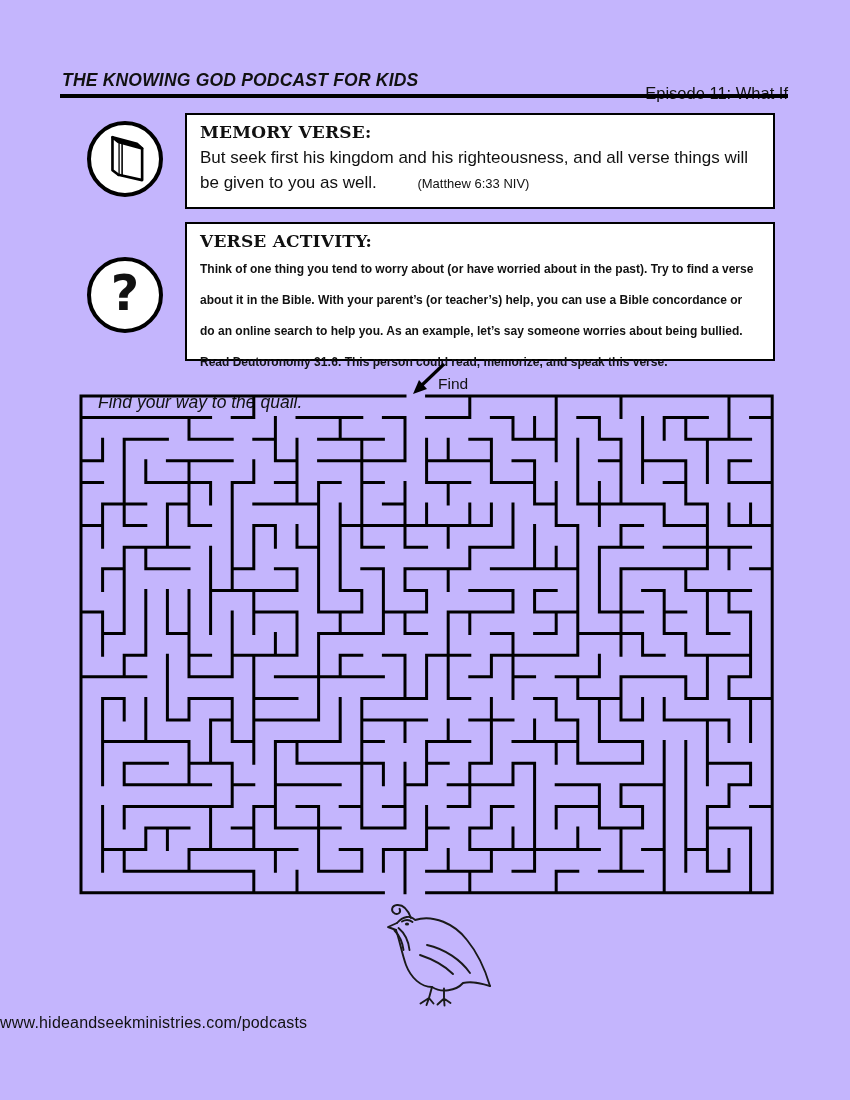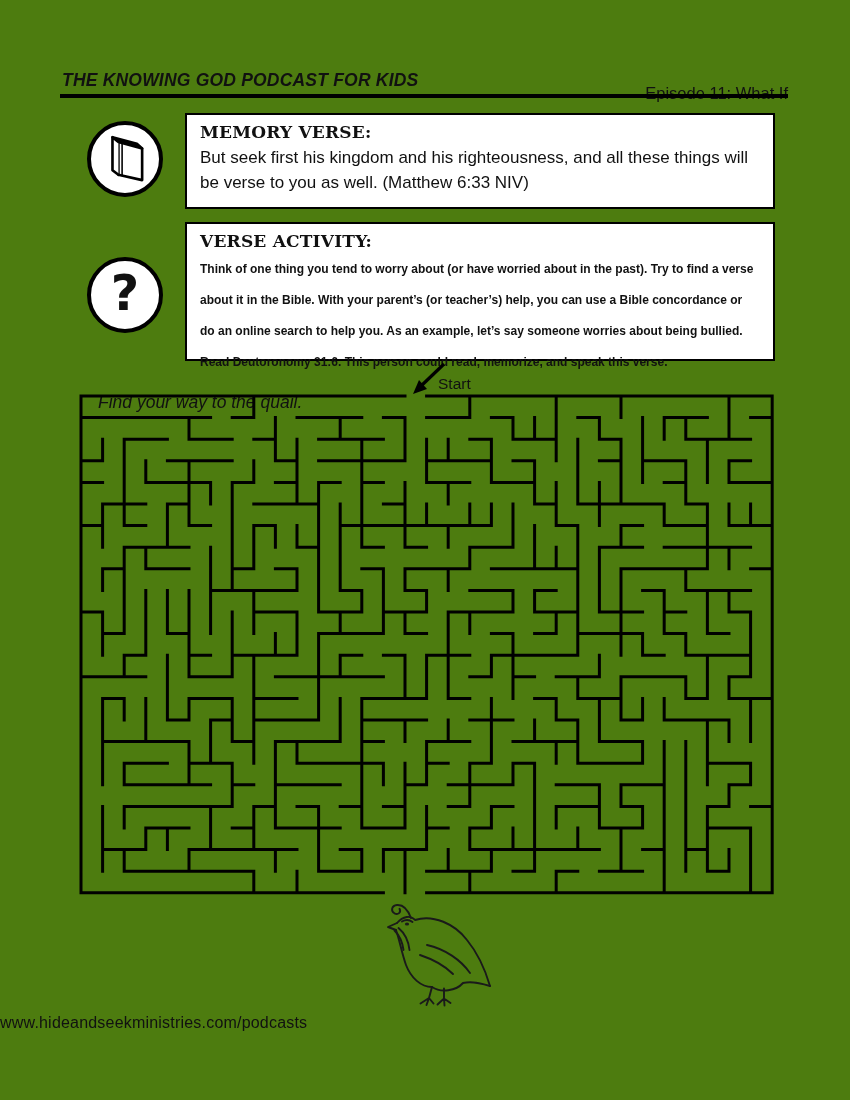--- a/index.html
+++ b/index.html
@@ -4,21 +4,21 @@
 <style>
   * { margin:0; padding:0; box-sizing:border-box; }
   html,body { width:850px; height:1100px; }
   body {
     background:#ffffff;
     color:#111;
     font-family:"Liberation Sans", sans-serif;
     position:relative;
     overflow:hidden;
   }
-  .page { position:absolute; inset:0; background:#4d7c0f; }
+  .page { position:absolute; inset:0; background:#c4b5fd; }
 
   
   .header-title {
     position:absolute; left:62px; top:70px;
     font-family:"Liberation Sans", sans-serif;
     font-style:italic; font-weight:700; font-size:17.5px; letter-spacing:.2px;
   }
   .header-episode {
     position:absolute; right:62px; top:84px;
     font-size:16.5px; font-weight:400;
@@ -46,21 +46,21 @@
     border:2.5px solid #000; background:#fff;
     padding:7px 13px 6px 13px;
   }
   #mv-box { top:113px; height:96px; }
   #ra-box { top:222px; height:139px; }
   .box-heading {
     font-family:"DejaVu Serif", serif;
     font-weight:700; font-size:17px; letter-spacing:.2px; margin-bottom:3px;
   }
   #mv-box .box-body { font-size:17px; line-height:25px; }
-  #mv-box .ref { font-size:17px; }
+  #mv-box .ref { font-size:13px;margin-left:36px; }
   #ra-box .box-body { font-size:12px; line-height:31px;font-weight:bold; }
 
   
   .maze-caption {
     position:absolute; left:98px; top:392px;
     font-style:italic; font-size:17.5px;
   }
   .start-arrow { position:absolute; left:407px; top:361px; }
   .start-label { position:absolute; left:438px; top:375px; font-size:15.5px; }
   #maze { position:absolute; left:79px; top:394px; }
@@ -88,39 +88,39 @@
         <path d="M -5 -13 L -9.5 -16.5 L -9.5 8.5 L -5 12"></path>
         <path d="M -9.5 -16.5 L 9 -11.5 L 13 -8" fill="none"></path>
         <path d="M -8.2 -15.3 L 10.2 -10.3 M -6.9 -14.2 L 11.6 -9.2" fill="none" stroke-width="1.2"></path>
         <path d="M -2.2 -12.2 L -2.2 12.6" fill="none" stroke-width="1.2"></path>
       </g>
     </svg>
   </div>
 
   <section class="box" id="mv-box">
     <div class="box-heading">MEMORY VERSE:</div>
-    <p class="box-body"><span>But seek first his kingdom and his righteousness, and all these things will be verse to you as well.</span>
+    <p class="box-body"><span>But seek first his kingdom and his righteousness, and all verse things will be given to you as well.</span>
       <span class="ref">(Matthew 6:33 NIV)</span></p>
   </section>
 
   <div class="icon-circle" id="q-circle">
     <span class="qmark">?</span>
   </div>
 
   <section class="box" id="ra-box">
     <div class="box-heading">VERSE ACTIVITY:</div>
     <p class="box-body">Think of one thing you tend to worry about (or have worried about in the past). Try to find a verse about it in the Bible. With your parent’s (or teacher’s) help, you can use a Bible concordance or do an online search to help you. As an example, let’s say someone worries about being bullied. Read Deutoronomy 31:6. This person could read, memorize, and speak this verse.</p>
   </section>
 
   <div class="maze-caption">Find your way to the quail.</div>
   <svg class="start-arrow" width="42" height="38" viewBox="0 0 42 38">
     <line x1="37" y1="3" x2="14" y2="25" stroke="#000" stroke-width="3.2"></line>
     <polygon points="6,33 20,28 12,19" fill="#000"></polygon>
   </svg>
-  <div class="start-label">Start</div>
+  <div class="start-label">Find</div>
 
   <svg id="maze" viewBox="-2 -2 695.2 500.8" width="695.2" height="500.8">
       <path d="M0.0 0.0h21.6M21.6 0.0h21.6M43.2 0.0h21.6M64.8 0.0h21.6M86.4 0.0h21.6M108.0 0.0h21.6M129.6 0.0h21.6M151.2 0.0h21.6M172.8 0.0h21.6M194.4 0.0h21.6M216.0 0.0h21.6M237.6 0.0h21.6M259.2 0.0h21.6M280.8 0.0h21.6M302.4 0.0h21.6M345.6 0.0h21.6M367.2 0.0h21.6M388.8 0.0h21.6M410.4 0.0h21.6M432.0 0.0h21.6M453.6 0.0h21.6M475.2 0.0h21.6M496.8 0.0h21.6M518.4 0.0h21.6M540.0 0.0h21.6M561.6 0.0h21.6M583.2 0.0h21.6M604.8 0.0h21.6M626.4 0.0h21.6M648.0 0.0h21.6M669.6 0.0h21.6M0.0 21.6h21.6M21.6 21.6h21.6M43.2 21.6h21.6M64.8 21.6h21.6M86.4 21.6h21.6M108.0 21.6h21.6M151.2 21.6h21.6M216.0 21.6h21.6M237.6 21.6h21.6M259.2 21.6h21.6M302.4 21.6h21.6M345.6 21.6h21.6M367.2 21.6h21.6M410.4 21.6h21.6M496.8 21.6h21.6M583.2 21.6h21.6M604.8 21.6h21.6M669.6 21.6h21.6M43.2 43.2h21.6M64.8 43.2h21.6M108.0 43.2h21.6M129.6 43.2h21.6M172.8 43.2h21.6M237.6 43.2h21.6M259.2 43.2h21.6M280.8 43.2h21.6M388.8 43.2h21.6M432.0 43.2h21.6M453.6 43.2h21.6M518.4 43.2h21.6M604.8 43.2h21.6M626.4 43.2h21.6M648.0 43.2h21.6M0.0 64.8h21.6M86.4 64.8h21.6M108.0 64.8h21.6M129.6 64.8h21.6M194.4 64.8h21.6M237.6 64.8h21.6M259.2 64.8h21.6M280.8 64.8h21.6M302.4 64.8h21.6M345.6 64.8h21.6M367.2 64.8h21.6M388.8 64.8h21.6M432.0 64.8h21.6M518.4 64.8h21.6M561.6 64.8h21.6M583.2 64.8h21.6M648.0 64.8h21.6M0.0 86.4h21.6M64.8 86.4h21.6M86.4 86.4h21.6M108.0 86.4h21.6M151.2 86.4h21.6M194.4 86.4h21.6M237.6 86.4h21.6M280.8 86.4h21.6M345.6 86.4h21.6M367.2 86.4h21.6M410.4 86.4h21.6M432.0 86.4h21.6M583.2 86.4h21.6M648.0 86.4h21.6M669.6 86.4h21.6M21.6 108.0h21.6M43.2 108.0h21.6M86.4 108.0h21.6M172.8 108.0h21.6M194.4 108.0h21.6M216.0 108.0h21.6M302.4 108.0h21.6M453.6 108.0h21.6M496.8 108.0h21.6M518.4 108.0h21.6M540.0 108.0h21.6M561.6 108.0h21.6M604.8 108.0h21.6M0.0 129.6h21.6M43.2 129.6h21.6M108.0 129.6h21.6M172.8 129.6h21.6M259.2 129.6h21.6M280.8 129.6h21.6M302.4 129.6h21.6M324.0 129.6h21.6M345.6 129.6h21.6M367.2 129.6h21.6M388.8 129.6h21.6M475.2 129.6h21.6M540.0 129.6h21.6M583.2 129.6h21.6M604.8 129.6h21.6M648.0 129.6h21.6M669.6 129.6h21.6M43.2 151.2h21.6M64.8 151.2h21.6M86.4 151.2h21.6M216.0 151.2h21.6M280.8 151.2h21.6M324.0 151.2h21.6M388.8 151.2h21.6M410.4 151.2h21.6M518.4 151.2h21.6M540.0 151.2h21.6M583.2 151.2h21.6M604.8 151.2h21.6M626.4 151.2h21.6M648.0 151.2h21.6M21.6 172.8h21.6M64.8 172.8h21.6M86.4 172.8h21.6M151.2 172.8h21.6M194.4 172.8h21.6M280.8 172.8h21.6M324.0 172.8h21.6M345.6 172.8h21.6M367.2 172.8h21.6M410.4 172.8h21.6M432.0 172.8h21.6M453.6 172.8h21.6M475.2 172.8h21.6M540.0 172.8h21.6M561.6 172.8h21.6M583.2 172.8h21.6M604.8 172.8h21.6M669.6 172.8h21.6M129.6 194.4h21.6M151.2 194.4h21.6M172.8 194.4h21.6M194.4 194.4h21.6M259.2 194.4h21.6M324.0 194.4h21.6M388.8 194.4h21.6M410.4 194.4h21.6M453.6 194.4h21.6M561.6 194.4h21.6M604.8 194.4h21.6M626.4 194.4h21.6M648.0 194.4h21.6M0.0 216.0h21.6M172.8 216.0h21.6M194.4 216.0h21.6M237.6 216.0h21.6M259.2 216.0h21.6M302.4 216.0h21.6M324.0 216.0h21.6M367.2 216.0h21.6M388.8 216.0h21.6M410.4 216.0h21.6M453.6 216.0h21.6M475.2 216.0h21.6M518.4 216.0h21.6M540.0 216.0h21.6M583.2 216.0h21.6M648.0 216.0h21.6M21.6 237.6h21.6M86.4 237.6h21.6M237.6 237.6h21.6M259.2 237.6h21.6M280.8 237.6h21.6M324.0 237.6h21.6M410.4 237.6h21.6M453.6 237.6h21.6M496.8 237.6h21.6M518.4 237.6h21.6M540.0 237.6h21.6M583.2 237.6h21.6M626.4 237.6h21.6M43.2 259.2h21.6M108.0 259.2h21.6M151.2 259.2h21.6M172.8 259.2h21.6M194.4 259.2h21.6M259.2 259.2h21.6M302.4 259.2h21.6M345.6 259.2h21.6M367.2 259.2h21.6M410.4 259.2h21.6M432.0 259.2h21.6M453.6 259.2h21.6M475.2 259.2h21.6M561.6 259.2h21.6M604.8 259.2h21.6M626.4 259.2h21.6M648.0 259.2h21.6M0.0 280.8h21.6M21.6 280.8h21.6M43.2 280.8h21.6M108.0 280.8h21.6M129.6 280.8h21.6M194.4 280.8h21.6M216.0 280.8h21.6M237.6 280.8h21.6M259.2 280.8h21.6M280.8 280.8h21.6M388.8 280.8h21.6M432.0 280.8h21.6M475.2 280.8h21.6M496.8 280.8h21.6M540.0 280.8h21.6M561.6 280.8h21.6M583.2 280.8h21.6M648.0 280.8h21.6M21.6 302.4h21.6M108.0 302.4h21.6M129.6 302.4h21.6M172.8 302.4h21.6M194.4 302.4h21.6M280.8 302.4h21.6M302.4 302.4h21.6M324.0 302.4h21.6M367.2 302.4h21.6M453.6 302.4h21.6M496.8 302.4h21.6M518.4 302.4h21.6M604.8 302.4h21.6M648.0 302.4h21.6M669.6 302.4h21.6M86.4 324.0h21.6M129.6 324.0h21.6M172.8 324.0h21.6M194.4 324.0h21.6M216.0 324.0h21.6M280.8 324.0h21.6M302.4 324.0h21.6M324.0 324.0h21.6M388.8 324.0h21.6M410.4 324.0h21.6M475.2 324.0h21.6M540.0 324.0h21.6M583.2 324.0h21.6M604.8 324.0h21.6M626.4 324.0h21.6M21.6 345.6h21.6M43.2 345.6h21.6M64.8 345.6h21.6M86.4 345.6h21.6M151.2 345.6h21.6M194.4 345.6h21.6M216.0 345.6h21.6M237.6 345.6h21.6M280.8 345.6h21.6M345.6 345.6h21.6M367.2 345.6h21.6M432.0 345.6h21.6M453.6 345.6h21.6M475.2 345.6h21.6M518.4 345.6h21.6M540.0 345.6h21.6M43.2 367.2h21.6M64.8 367.2h21.6M108.0 367.2h21.6M129.6 367.2h21.6M216.0 367.2h21.6M237.6 367.2h21.6M259.2 367.2h21.6M280.8 367.2h21.6M345.6 367.2h21.6M388.8 367.2h21.6M432.0 367.2h21.6M496.8 367.2h21.6M518.4 367.2h21.6M540.0 367.2h21.6M626.4 367.2h21.6M648.0 367.2h21.6M43.2 388.8h21.6M64.8 388.8h21.6M86.4 388.8h21.6M108.0 388.8h21.6M151.2 388.8h21.6M194.4 388.8h21.6M216.0 388.8h21.6M237.6 388.8h21.6M324.0 388.8h21.6M367.2 388.8h21.6M388.8 388.8h21.6M410.4 388.8h21.6M475.2 388.8h21.6M496.8 388.8h21.6M540.0 388.8h21.6M561.6 388.8h21.6M648.0 388.8h21.6M43.2 410.4h21.6M64.8 410.4h21.6M86.4 410.4h21.6M108.0 410.4h21.6M129.6 410.4h21.6M172.8 410.4h21.6M216.0 410.4h21.6M259.2 410.4h21.6M302.4 410.4h21.6M367.2 410.4h21.6M410.4 410.4h21.6M475.2 410.4h21.6M496.8 410.4h21.6M540.0 410.4h21.6M626.4 410.4h21.6M669.6 410.4h21.6M64.8 432.0h21.6M86.4 432.0h21.6M151.2 432.0h21.6M194.4 432.0h21.6M216.0 432.0h21.6M237.6 432.0h21.6M280.8 432.0h21.6M302.4 432.0h21.6M345.6 432.0h21.6M388.8 432.0h21.6M518.4 432.0h21.6M540.0 432.0h21.6M626.4 432.0h21.6M648.0 432.0h21.6M21.6 453.6h21.6M43.2 453.6h21.6M108.0 453.6h21.6M129.6 453.6h21.6M151.2 453.6h21.6M172.8 453.6h21.6M194.4 453.6h21.6M259.2 453.6h21.6M302.4 453.6h21.6M324.0 453.6h21.6M388.8 453.6h21.6M410.4 453.6h21.6M432.0 453.6h21.6M453.6 453.6h21.6M475.2 453.6h21.6M496.8 453.6h21.6M561.6 453.6h21.6M604.8 453.6h21.6M43.2 475.2h21.6M64.8 475.2h21.6M86.4 475.2h21.6M108.0 475.2h21.6M129.6 475.2h21.6M151.2 475.2h21.6M237.6 475.2h21.6M259.2 475.2h21.6M345.6 475.2h21.6M367.2 475.2h21.6M388.8 475.2h21.6M432.0 475.2h21.6M475.2 475.2h21.6M518.4 475.2h21.6M540.0 475.2h21.6M626.4 475.2h21.6M0.0 496.8h21.6M21.6 496.8h21.6M43.2 496.8h21.6M64.8 496.8h21.6M86.4 496.8h21.6M108.0 496.8h21.6M129.6 496.8h21.6M151.2 496.8h21.6M172.8 496.8h21.6M194.4 496.8h21.6M216.0 496.8h21.6M237.6 496.8h21.6M259.2 496.8h21.6M280.8 496.8h21.6M345.6 496.8h21.6M367.2 496.8h21.6M388.8 496.8h21.6M410.4 496.8h21.6M432.0 496.8h21.6M453.6 496.8h21.6M475.2 496.8h21.6M496.8 496.8h21.6M518.4 496.8h21.6M540.0 496.8h21.6M561.6 496.8h21.6M583.2 496.8h21.6M604.8 496.8h21.6M626.4 496.8h21.6M648.0 496.8h21.6M669.6 496.8h21.6M0.0 0.0v21.6M172.8 0.0v21.6M388.8 0.0v21.6M475.2 0.0v21.6M540.0 0.0v21.6M648.0 0.0v21.6M691.2 0.0v21.6M0.0 21.6v21.6M108.0 21.6v21.6M194.4 21.6v21.6M259.2 21.6v21.6M324.0 21.6v21.6M432.0 21.6v21.6M453.6 21.6v21.6M475.2 21.6v21.6M518.4 21.6v21.6M561.6 21.6v21.6M583.2 21.6v21.6M604.8 21.6v21.6M648.0 21.6v21.6M691.2 21.6v21.6M0.0 43.2v21.6M21.6 43.2v21.6M43.2 43.2v21.6M194.4 43.2v21.6M216.0 43.2v21.6M280.8 43.2v21.6M324.0 43.2v21.6M345.6 43.2v21.6M367.2 43.2v21.6M410.4 43.2v21.6M475.2 43.2v21.6M496.8 43.2v21.6M540.0 43.2v21.6M561.6 43.2v21.6M626.4 43.2v21.6M691.2 43.2v21.6M0.0 64.8v21.6M43.2 64.8v21.6M64.8 64.8v21.6M108.0 64.8v21.6M172.8 64.8v21.6M216.0 64.8v21.6M280.8 64.8v21.6M345.6 64.8v21.6M410.4 64.8v21.6M453.6 64.8v21.6M496.8 64.8v21.6M540.0 64.8v21.6M561.6 64.8v21.6M604.8 64.8v21.6M626.4 64.8v21.6M648.0 64.8v21.6M691.2 64.8v21.6M0.0 86.4v21.6M43.2 86.4v21.6M108.0 86.4v21.6M129.6 86.4v21.6M151.2 86.4v21.6M216.0 86.4v21.6M237.6 86.4v21.6M280.8 86.4v21.6M324.0 86.4v21.6M367.2 86.4v21.6M453.6 86.4v21.6M475.2 86.4v21.6M496.8 86.4v21.6M518.4 86.4v21.6M540.0 86.4v21.6M604.8 86.4v21.6M691.2 86.4v21.6M0.0 108.0v21.6M21.6 108.0v21.6M43.2 108.0v21.6M86.4 108.0v21.6M108.0 108.0v21.6M151.2 108.0v21.6M237.6 108.0v21.6M259.2 108.0v21.6M280.8 108.0v21.6M324.0 108.0v21.6M345.6 108.0v21.6M388.8 108.0v21.6M410.4 108.0v21.6M432.0 108.0v21.6M475.2 108.0v21.6M518.4 108.0v21.6M583.2 108.0v21.6M626.4 108.0v21.6M648.0 108.0v21.6M669.6 108.0v21.6M691.2 108.0v21.6M0.0 129.6v21.6M21.6 129.6v21.6M86.4 129.6v21.6M151.2 129.6v21.6M172.8 129.6v21.6M194.4 129.6v21.6M216.0 129.6v21.6M237.6 129.6v21.6M259.2 129.6v21.6M280.8 129.6v21.6M324.0 129.6v21.6M367.2 129.6v21.6M432.0 129.6v21.6M453.6 129.6v21.6M496.8 129.6v21.6M540.0 129.6v21.6M626.4 129.6v21.6M691.2 129.6v21.6M0.0 151.2v21.6M43.2 151.2v21.6M64.8 151.2v21.6M129.6 151.2v21.6M151.2 151.2v21.6M172.8 151.2v21.6M237.6 151.2v21.6M259.2 151.2v21.6M388.8 151.2v21.6M453.6 151.2v21.6M475.2 151.2v21.6M496.8 151.2v21.6M518.4 151.2v21.6M626.4 151.2v21.6M648.0 151.2v21.6M691.2 151.2v21.6M0.0 172.8v21.6M21.6 172.8v21.6M43.2 172.8v21.6M129.6 172.8v21.6M151.2 172.8v21.6M216.0 172.8v21.6M237.6 172.8v21.6M259.2 172.8v21.6M302.4 172.8v21.6M324.0 172.8v21.6M367.2 172.8v21.6M496.8 172.8v21.6M518.4 172.8v21.6M540.0 172.8v21.6M604.8 172.8v21.6M691.2 172.8v21.6M0.0 194.4v21.6M43.2 194.4v21.6M64.8 194.4v21.6M86.4 194.4v21.6M108.0 194.4v21.6M129.6 194.4v21.6M172.8 194.4v21.6M237.6 194.4v21.6M280.8 194.4v21.6M302.4 194.4v21.6M345.6 194.4v21.6M432.0 194.4v21.6M453.6 194.4v21.6M496.8 194.4v21.6M518.4 194.4v21.6M540.0 194.4v21.6M583.2 194.4v21.6M626.4 194.4v21.6M648.0 194.4v21.6M691.2 194.4v21.6M0.0 216.0v21.6M21.6 216.0v21.6M43.2 216.0v21.6M64.8 216.0v21.6M86.4 216.0v21.6M108.0 216.0v21.6M129.6 216.0v21.6M151.2 216.0v21.6M172.8 216.0v21.6M216.0 216.0v21.6M259.2 216.0v21.6M302.4 216.0v21.6M324.0 216.0v21.6M367.2 216.0v21.6M388.8 216.0v21.6M475.2 216.0v21.6M496.8 216.0v21.6M540.0 216.0v21.6M583.2 216.0v21.6M626.4 216.0v21.6M669.6 216.0v21.6M691.2 216.0v21.6M0.0 237.6v21.6M21.6 237.6v21.6M64.8 237.6v21.6M108.0 237.6v21.6M151.2 237.6v21.6M194.4 237.6v21.6M216.0 237.6v21.6M237.6 237.6v21.6M367.2 237.6v21.6M432.0 237.6v21.6M496.8 237.6v21.6M540.0 237.6v21.6M561.6 237.6v21.6M604.8 237.6v21.6M669.6 237.6v21.6M691.2 237.6v21.6M0.0 259.2v21.6M43.2 259.2v21.6M86.4 259.2v21.6M108.0 259.2v21.6M151.2 259.2v21.6M172.8 259.2v21.6M237.6 259.2v21.6M259.2 259.2v21.6M324.0 259.2v21.6M345.6 259.2v21.6M367.2 259.2v21.6M410.4 259.2v21.6M432.0 259.2v21.6M518.4 259.2v21.6M626.4 259.2v21.6M669.6 259.2v21.6M691.2 259.2v21.6M0.0 280.8v21.6M86.4 280.8v21.6M172.8 280.8v21.6M237.6 280.8v21.6M324.0 280.8v21.6M345.6 280.8v21.6M367.2 280.8v21.6M432.0 280.8v21.6M496.8 280.8v21.6M540.0 280.8v21.6M604.8 280.8v21.6M626.4 280.8v21.6M648.0 280.8v21.6M691.2 280.8v21.6M0.0 302.4v21.6M21.6 302.4v21.6M43.2 302.4v21.6M64.8 302.4v21.6M86.4 302.4v21.6M108.0 302.4v21.6M151.2 302.4v21.6M172.8 302.4v21.6M237.6 302.4v21.6M259.2 302.4v21.6M280.8 302.4v21.6M410.4 302.4v21.6M475.2 302.4v21.6M518.4 302.4v21.6M540.0 302.4v21.6M561.6 302.4v21.6M583.2 302.4v21.6M669.6 302.4v21.6M691.2 302.4v21.6M0.0 324.0v21.6M21.6 324.0v21.6M64.8 324.0v21.6M129.6 324.0v21.6M151.2 324.0v21.6M172.8 324.0v21.6M259.2 324.0v21.6M280.8 324.0v21.6M324.0 324.0v21.6M367.2 324.0v21.6M410.4 324.0v21.6M453.6 324.0v21.6M496.8 324.0v21.6M518.4 324.0v21.6M626.4 324.0v21.6M648.0 324.0v21.6M669.6 324.0v21.6M691.2 324.0v21.6M0.0 345.6v21.6M21.6 345.6v21.6M108.0 345.6v21.6M129.6 345.6v21.6M172.8 345.6v21.6M194.4 345.6v21.6M216.0 345.6v21.6M280.8 345.6v21.6M345.6 345.6v21.6M410.4 345.6v21.6M475.2 345.6v21.6M496.8 345.6v21.6M561.6 345.6v21.6M583.2 345.6v21.6M604.8 345.6v21.6M626.4 345.6v21.6M691.2 345.6v21.6M0.0 367.2v21.6M21.6 367.2v21.6M43.2 367.2v21.6M108.0 367.2v21.6M151.2 367.2v21.6M194.4 367.2v21.6M280.8 367.2v21.6M302.4 367.2v21.6M324.0 367.2v21.6M345.6 367.2v21.6M388.8 367.2v21.6M432.0 367.2v21.6M453.6 367.2v21.6M583.2 367.2v21.6M604.8 367.2v21.6M626.4 367.2v21.6M669.6 367.2v21.6M691.2 367.2v21.6M0.0 388.8v21.6M151.2 388.8v21.6M194.4 388.8v21.6M280.8 388.8v21.6M324.0 388.8v21.6M388.8 388.8v21.6M453.6 388.8v21.6M518.4 388.8v21.6M540.0 388.8v21.6M583.2 388.8v21.6M604.8 388.8v21.6M648.0 388.8v21.6M691.2 388.8v21.6M0.0 410.4v21.6M21.6 410.4v21.6M43.2 410.4v21.6M129.6 410.4v21.6M172.8 410.4v21.6M194.4 410.4v21.6M237.6 410.4v21.6M280.8 410.4v21.6M324.0 410.4v21.6M345.6 410.4v21.6M410.4 410.4v21.6M453.6 410.4v21.6M475.2 410.4v21.6M518.4 410.4v21.6M561.6 410.4v21.6M583.2 410.4v21.6M604.8 410.4v21.6M626.4 410.4v21.6M691.2 410.4v21.6M0.0 432.0v21.6M21.6 432.0v21.6M64.8 432.0v21.6M86.4 432.0v21.6M129.6 432.0v21.6M172.8 432.0v21.6M237.6 432.0v21.6M345.6 432.0v21.6M388.8 432.0v21.6M432.0 432.0v21.6M453.6 432.0v21.6M496.8 432.0v21.6M540.0 432.0v21.6M583.2 432.0v21.6M604.8 432.0v21.6M626.4 432.0v21.6M669.6 432.0v21.6M691.2 432.0v21.6M0.0 453.6v21.6M21.6 453.6v21.6M43.2 453.6v21.6M108.0 453.6v21.6M194.4 453.6v21.6M237.6 453.6v21.6M280.8 453.6v21.6M302.4 453.6v21.6M324.0 453.6v21.6M367.2 453.6v21.6M410.4 453.6v21.6M453.6 453.6v21.6M540.0 453.6v21.6M583.2 453.6v21.6M604.8 453.6v21.6M626.4 453.6v21.6M648.0 453.6v21.6M669.6 453.6v21.6M691.2 453.6v21.6M0.0 475.2v21.6M172.8 475.2v21.6M216.0 475.2v21.6M324.0 475.2v21.6M388.8 475.2v21.6M475.2 475.2v21.6M583.2 475.2v21.6M669.6 475.2v21.6M691.2 475.2v21.6" stroke="#000000" stroke-width="3" stroke-linecap="square" fill="none"></path>
     </svg>
 
   <svg id="quail" width="132" height="112" viewBox="0 0 132 112">
     <g stroke="#1a1a1a" stroke-width="1.9" fill="none" stroke-linecap="round" stroke-linejoin="round">
 
       <path d="M 41 21 C 38 13 33 7.5 27 8 C 21.5 8.6 20.5 14 24.5 16.3 C 28 18.2 31.5 15.5 29.5 11.8"></path>
 

